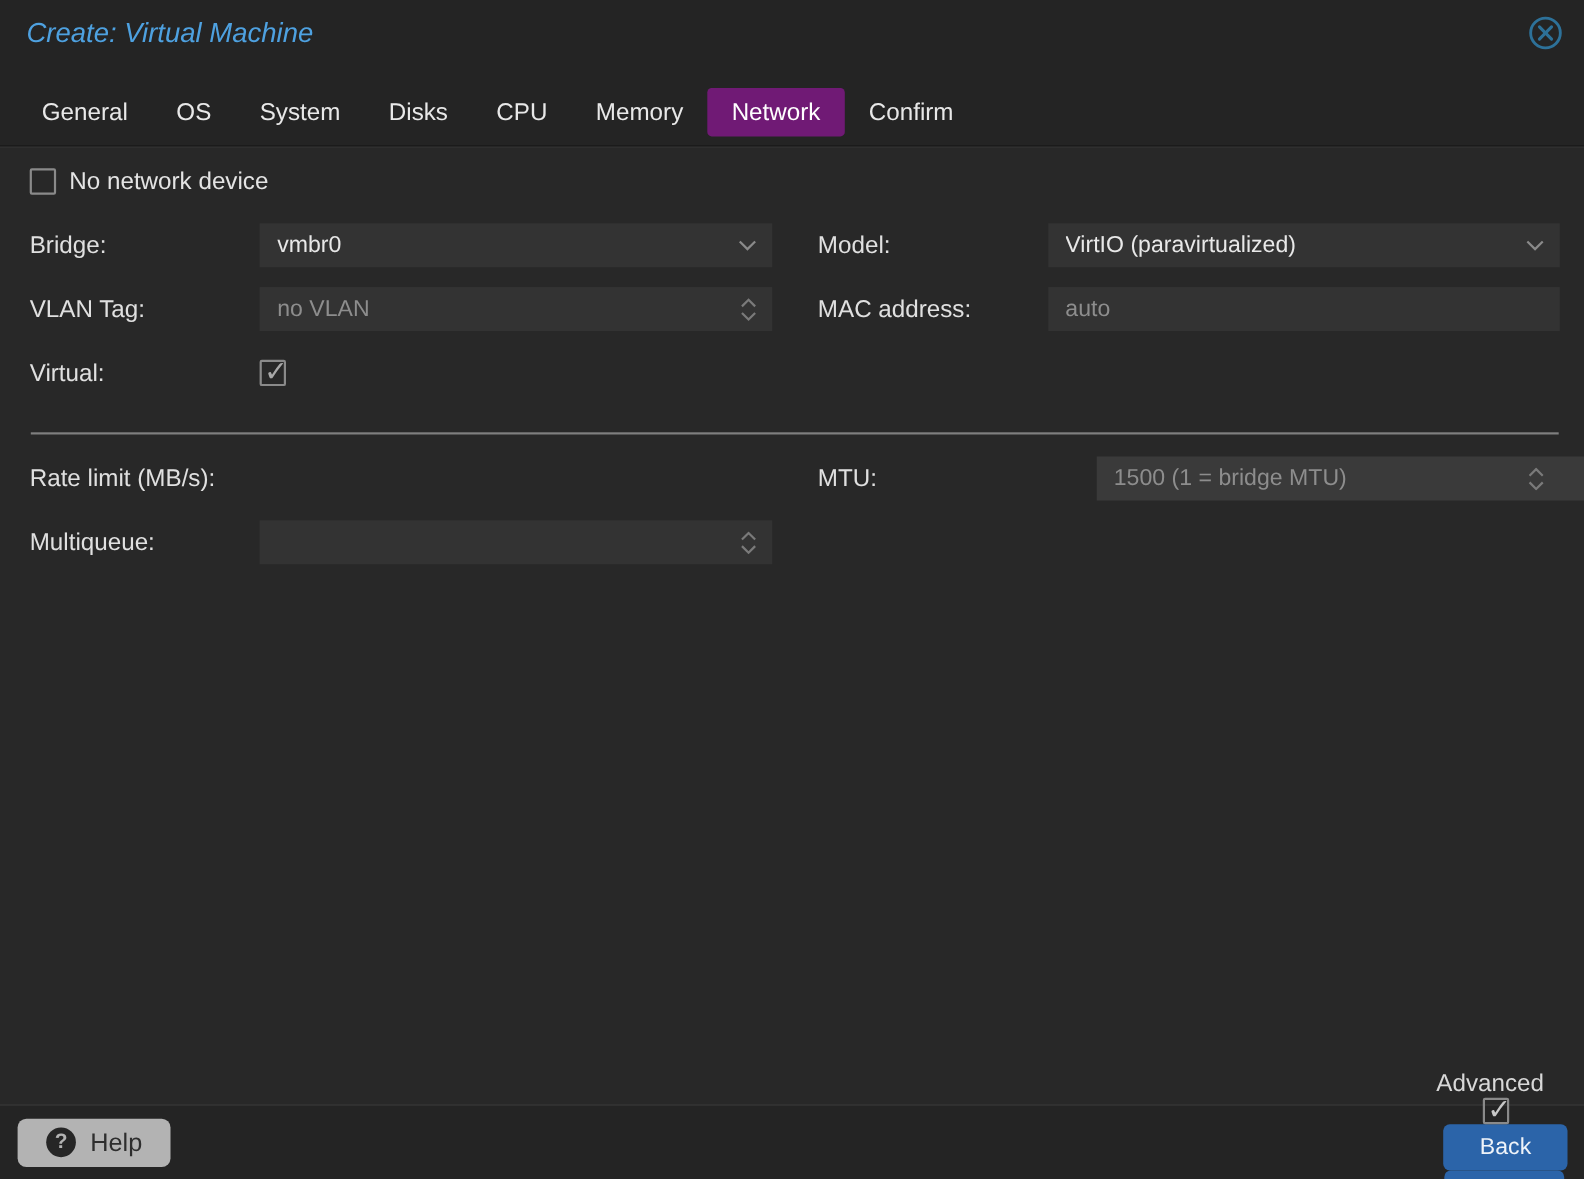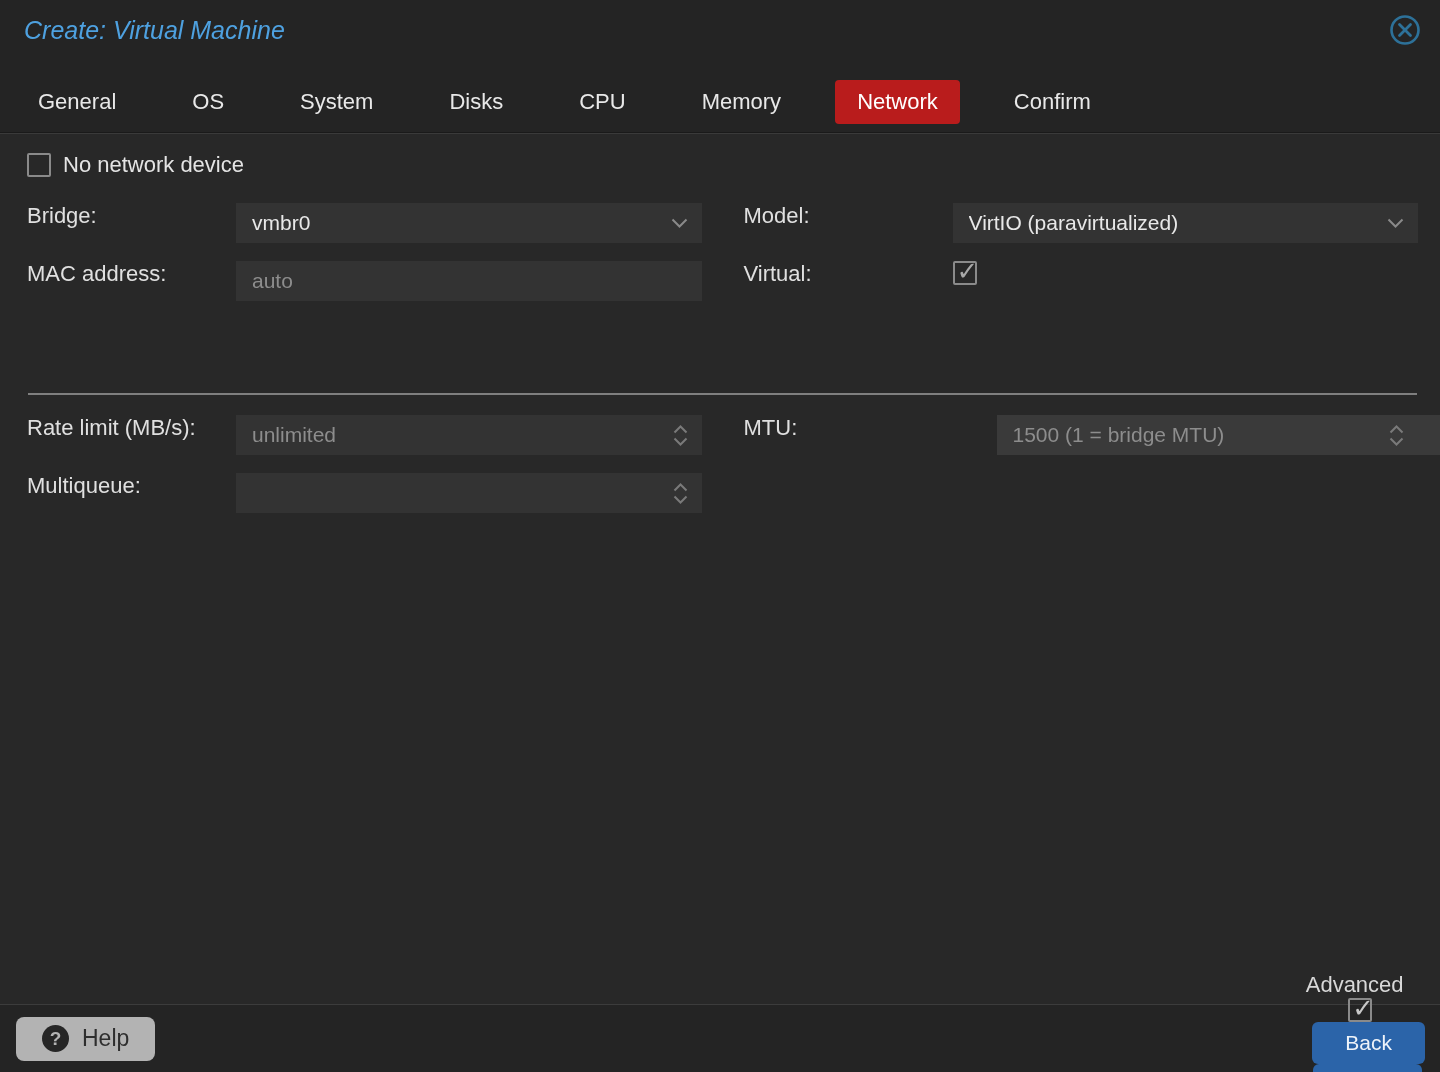--- a/index.html
+++ b/index.html
@@ -15,38 +15,38 @@
   
   .header { position: relative; background: #242424; border-bottom: 1px solid #1a1a1a; }
   .titlebar { padding: 14px 24px 0 24px; height: 46px; font-style: italic; }
   .dialog-title { color: #4ea1e0; font-size: 25px; font-weight: 400; line-height: 32px; }
   .close-btn {
     position: absolute; top: 13px; right: 18px;
     width: 34px; height: 34px; cursor: pointer;
     display: flex; align-items: center; justify-content: center;
     opacity: .85;
   }
-  .tabs { display: flex; align-items: center; margin: 34px 0 8px 16px; gap: 32px; }
+  .tabs { display: flex; align-items: center; margin: 34px 0 8px 16px; }
   .tab {
     height: 44px; padding: 0 22px; display: flex; align-items: center;
     font-size: 22px; color: #e8e8e8; border-radius: 4px; cursor: pointer;
     white-space: nowrap;
   }
-  .tab.active { background: #b91c1c; color: #ffffff; }
+  .tab.active { background: #701a75; color: #ffffff; }
 
   
   .panel {
     flex: 1; background: #282828; border-top: 1px solid #3a3a3a;
     padding: 18px 22px 0 27px;
   }
   .nonet-row { display: flex; align-items: center; margin-bottom: 25px; }
   .nonet-row .cb-label { margin-left: 12px; font-size: 22px; color: #e4e4e4; }
 
   .fgrid { display: grid; grid-template-columns: 1fr 1fr; column-gap: 42px; row-gap: 18px; }
-  .frow { display: flex; min-height: 40px; }
+  .frow { display: flex; align-items: center; min-height: 40px; }
   .flabel { width: 209px; flex-shrink: 0; font-size: 22px; color: #e0e0e0; }
   .control { flex: 1; position: relative; height: 40px; }
   .control input {
     width: 100%; height: 100%;
     background: #333333; border: none; outline: none;
     color: #e8e8e8; font-size: 21px;
     font-family: "Liberation Sans", "DejaVu Sans", sans-serif;
     padding: 0 44px 0 16px;
   }
   .control input::placeholder { color: #8d8d8d; opacity: 1; }
@@ -155,20 +155,34 @@
       <div class="control">
         <input type="text" value="VirtIO (paravirtualized)" style="">
         <span class="combo-trigger">
           <svg width="17" height="11" viewBox="0 0 17 11">
               <polyline points="1.5,1.5 8.5,8.5 15.5,1.5" fill="none" stroke="#8a8a8a" stroke-width="2"></polyline>
             </svg>
         </span>
       </div>
     </div>
 
+    <div class="frow">
+      <span class="flabel">VLAN Tag:</span>
+      <div class="control">
+        <input type="text" placeholder="no VLAN" style="">
+        <span class="spinner">
+          <svg width="15" height="9" viewBox="0 0 15 9">
+              <polyline points="1.5,7.5 7.5,1.5 13.5,7.5" fill="none" stroke="#7a7a7a" stroke-width="2"></polyline>
+            </svg>
+          <svg width="15" height="9" viewBox="0 0 15 9">
+              <polyline points="1.5,1.5 7.5,7.5 13.5,1.5" fill="none" stroke="#7a7a7a" stroke-width="2"></polyline>
+            </svg>
+        </span>
+      </div>
+    </div>
 
     <div class="frow">
       <span class="flabel">MAC address:</span>
       <div class="control">
         <input type="text" placeholder="auto" style="">
       </div>
     </div>
 
     <div class="frow">
       <span class="flabel">Virtual:</span>
@@ -177,31 +191,20 @@
     <div class="frow"></div>
   </div>
 
   <div class="divider"></div>
 
   <div class="fgrid">
 
 
     <div class="frow">
       <span class="flabel">Rate limit (MB/s):</span>
-      <div class="control">
-        <input type="text" placeholder="unlimited" style="">
-        <span class="spinner">
-          <svg width="15" height="9" viewBox="0 0 15 9">
-              <polyline points="1.5,7.5 7.5,1.5 13.5,7.5" fill="none" stroke="#7a7a7a" stroke-width="2"></polyline>
-            </svg>
-          <svg width="15" height="9" viewBox="0 0 15 9">
-              <polyline points="1.5,1.5 7.5,7.5 13.5,1.5" fill="none" stroke="#7a7a7a" stroke-width="2"></polyline>
-            </svg>
-        </span>
-      </div>
     </div>
 
     <div class="frow">
       <span class="flabel">MTU:</span>
       <div class="control disabled-look">
         <input type="text" placeholder="1500 (1 = bridge MTU)" style="">
         <span class="spinner">
           <svg width="15" height="9" viewBox="0 0 15 9">
               <polyline points="1.5,7.5 7.5,1.5 13.5,7.5" fill="none" stroke="#7a7a7a" stroke-width="2"></polyline>
             </svg>

